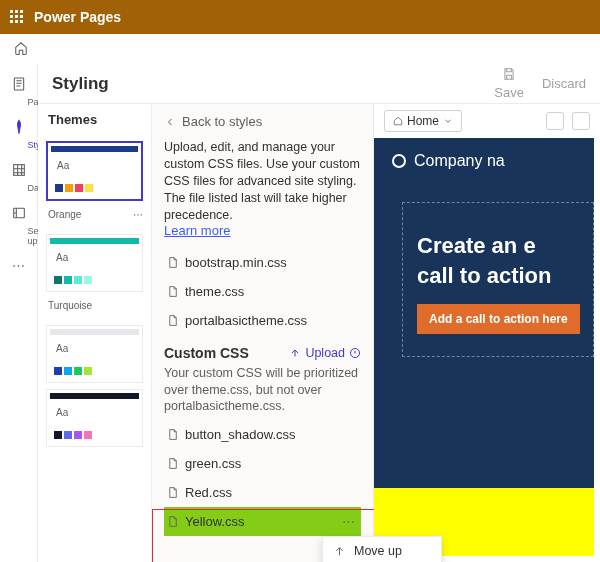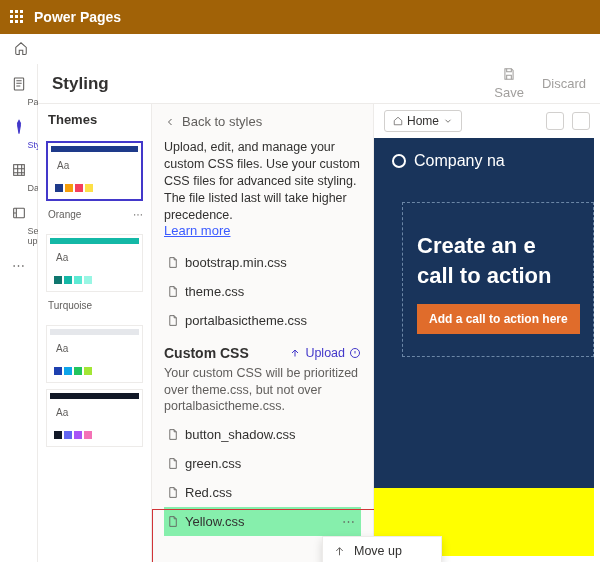--- a/index.html
+++ b/index.html
@@ -41,21 +41,21 @@
   .blurb { font-size:12.5px; color:#323130; line-height:1.35; }
   .link { color:#3b5bff; cursor:pointer; text-decoration:underline; }
   .file-row { display:flex; align-items:center; gap:6px; padding:7px 2px; color:#323130; font-size:13px; }
   .file-row svg { width:13px; height:13px; stroke:#605e5c; }
   .sub-head { display:flex; justify-content:space-between; align-items:center; margin:10px 0 4px 0; }
   .sub-title { font-size:14px; font-weight:600; }
   .upload { color:#4338ca; display:flex; align-items:center; gap:4px; font-size:12.5px; cursor:pointer; }
   .upload svg { width:12px; height:12px; stroke:#4338ca; }
   .note { font-size:12.5px; color:#605e5c; line-height:1.3; margin-bottom:6px; }
   .highlight-box { position:absolute; border:1px solid #d13438; left:0px; right:-38px; top:405px; height:106px; pointer-events:none; }
-  .file-row.sel { background:#86efac; position:relative; }
+  .file-row.sel { background:#84cc16; position:relative; }
   .file-row .more { position:absolute; right:6px; color:#605e5c; cursor:pointer; }
   .ctx-menu { position:absolute; left:170px; top:432px; width:120px; background:#fff; border:1px solid #edebe9; box-shadow:0 4px 10px rgba(0,0,0,.15); z-index:5; }
   .ctx-item { display:flex; align-items:center; gap:8px; padding:7px 10px; font-size:12.5px; cursor:pointer; }
   .ctx-item svg { width:13px; height:13px; }
   .preview-col { flex:1; background:#fff; border-left:1px solid #edebe9; display:flex; flex-direction:column; }
   .preview-toolbar { height:34px; display:flex; align-items:center; padding:0 10px; gap:8px; }
   .pill { border:1px solid #d2d0ce; border-radius:3px; padding:3px 8px; font-size:12px; display:flex; align-items:center; gap:4px; cursor:pointer; }
   .pill svg { width:10px; height:10px; stroke:#605e5c; }
   .spacer { flex:1; }
   .tool-group { display:flex; gap:8px; }

